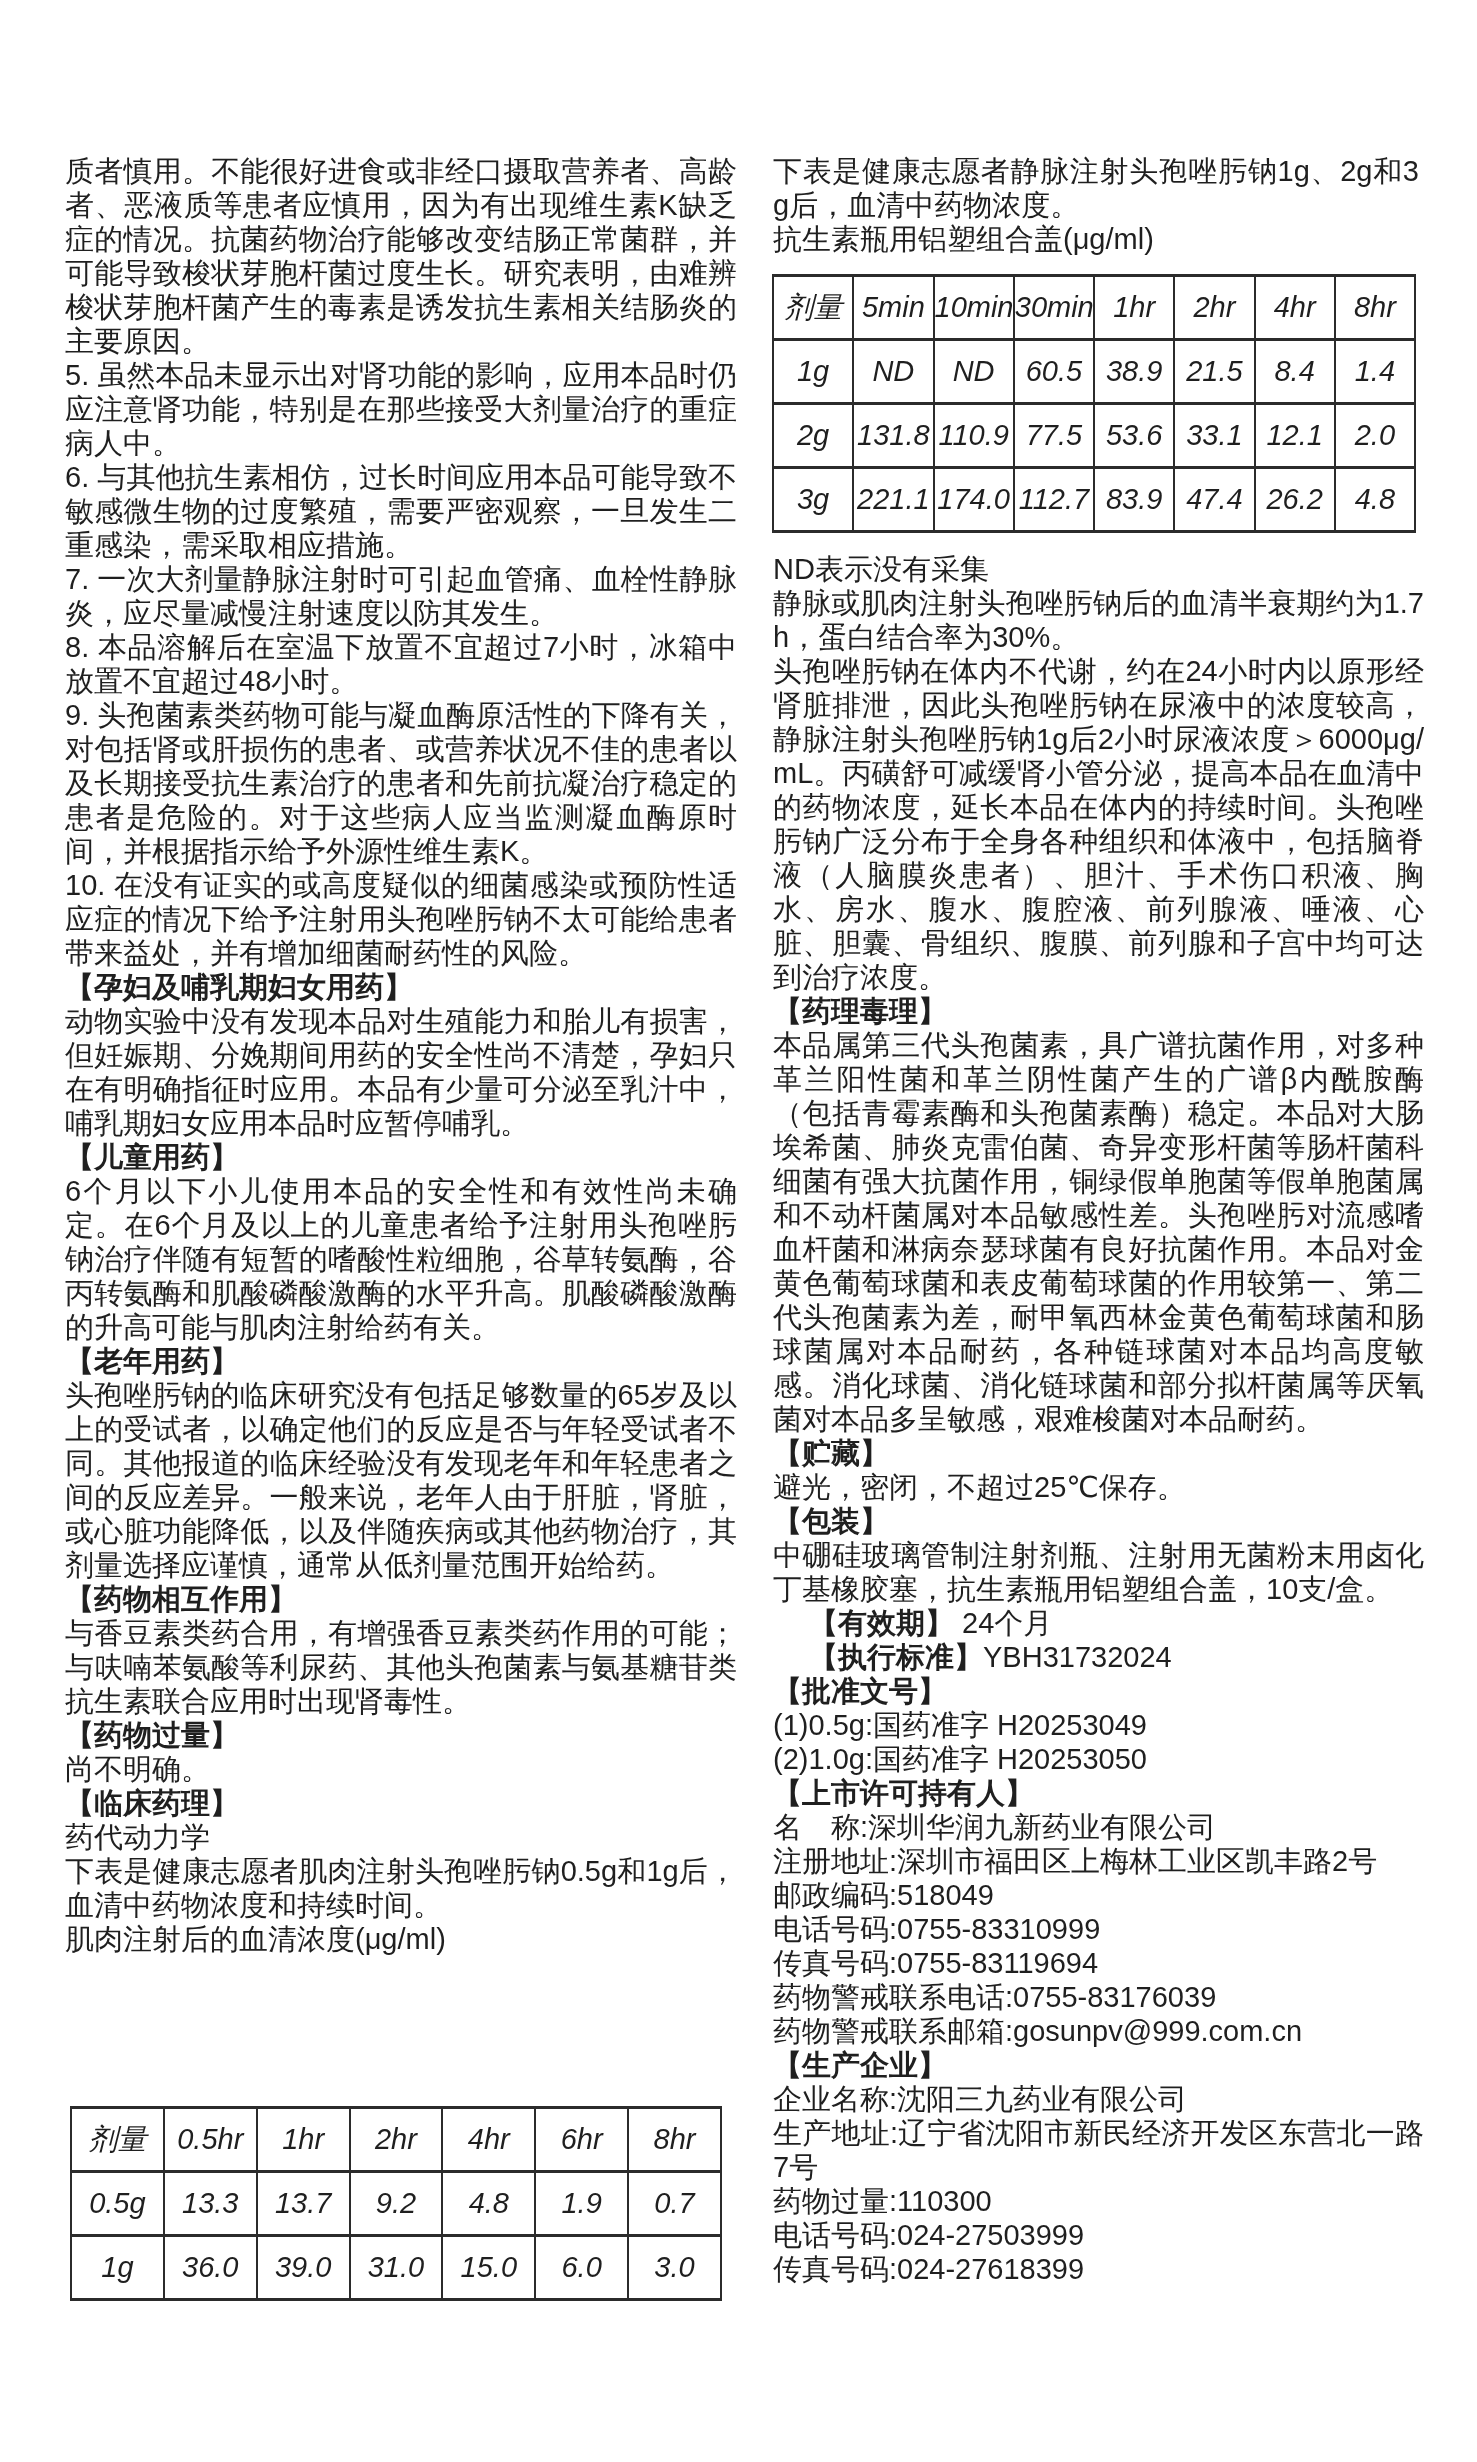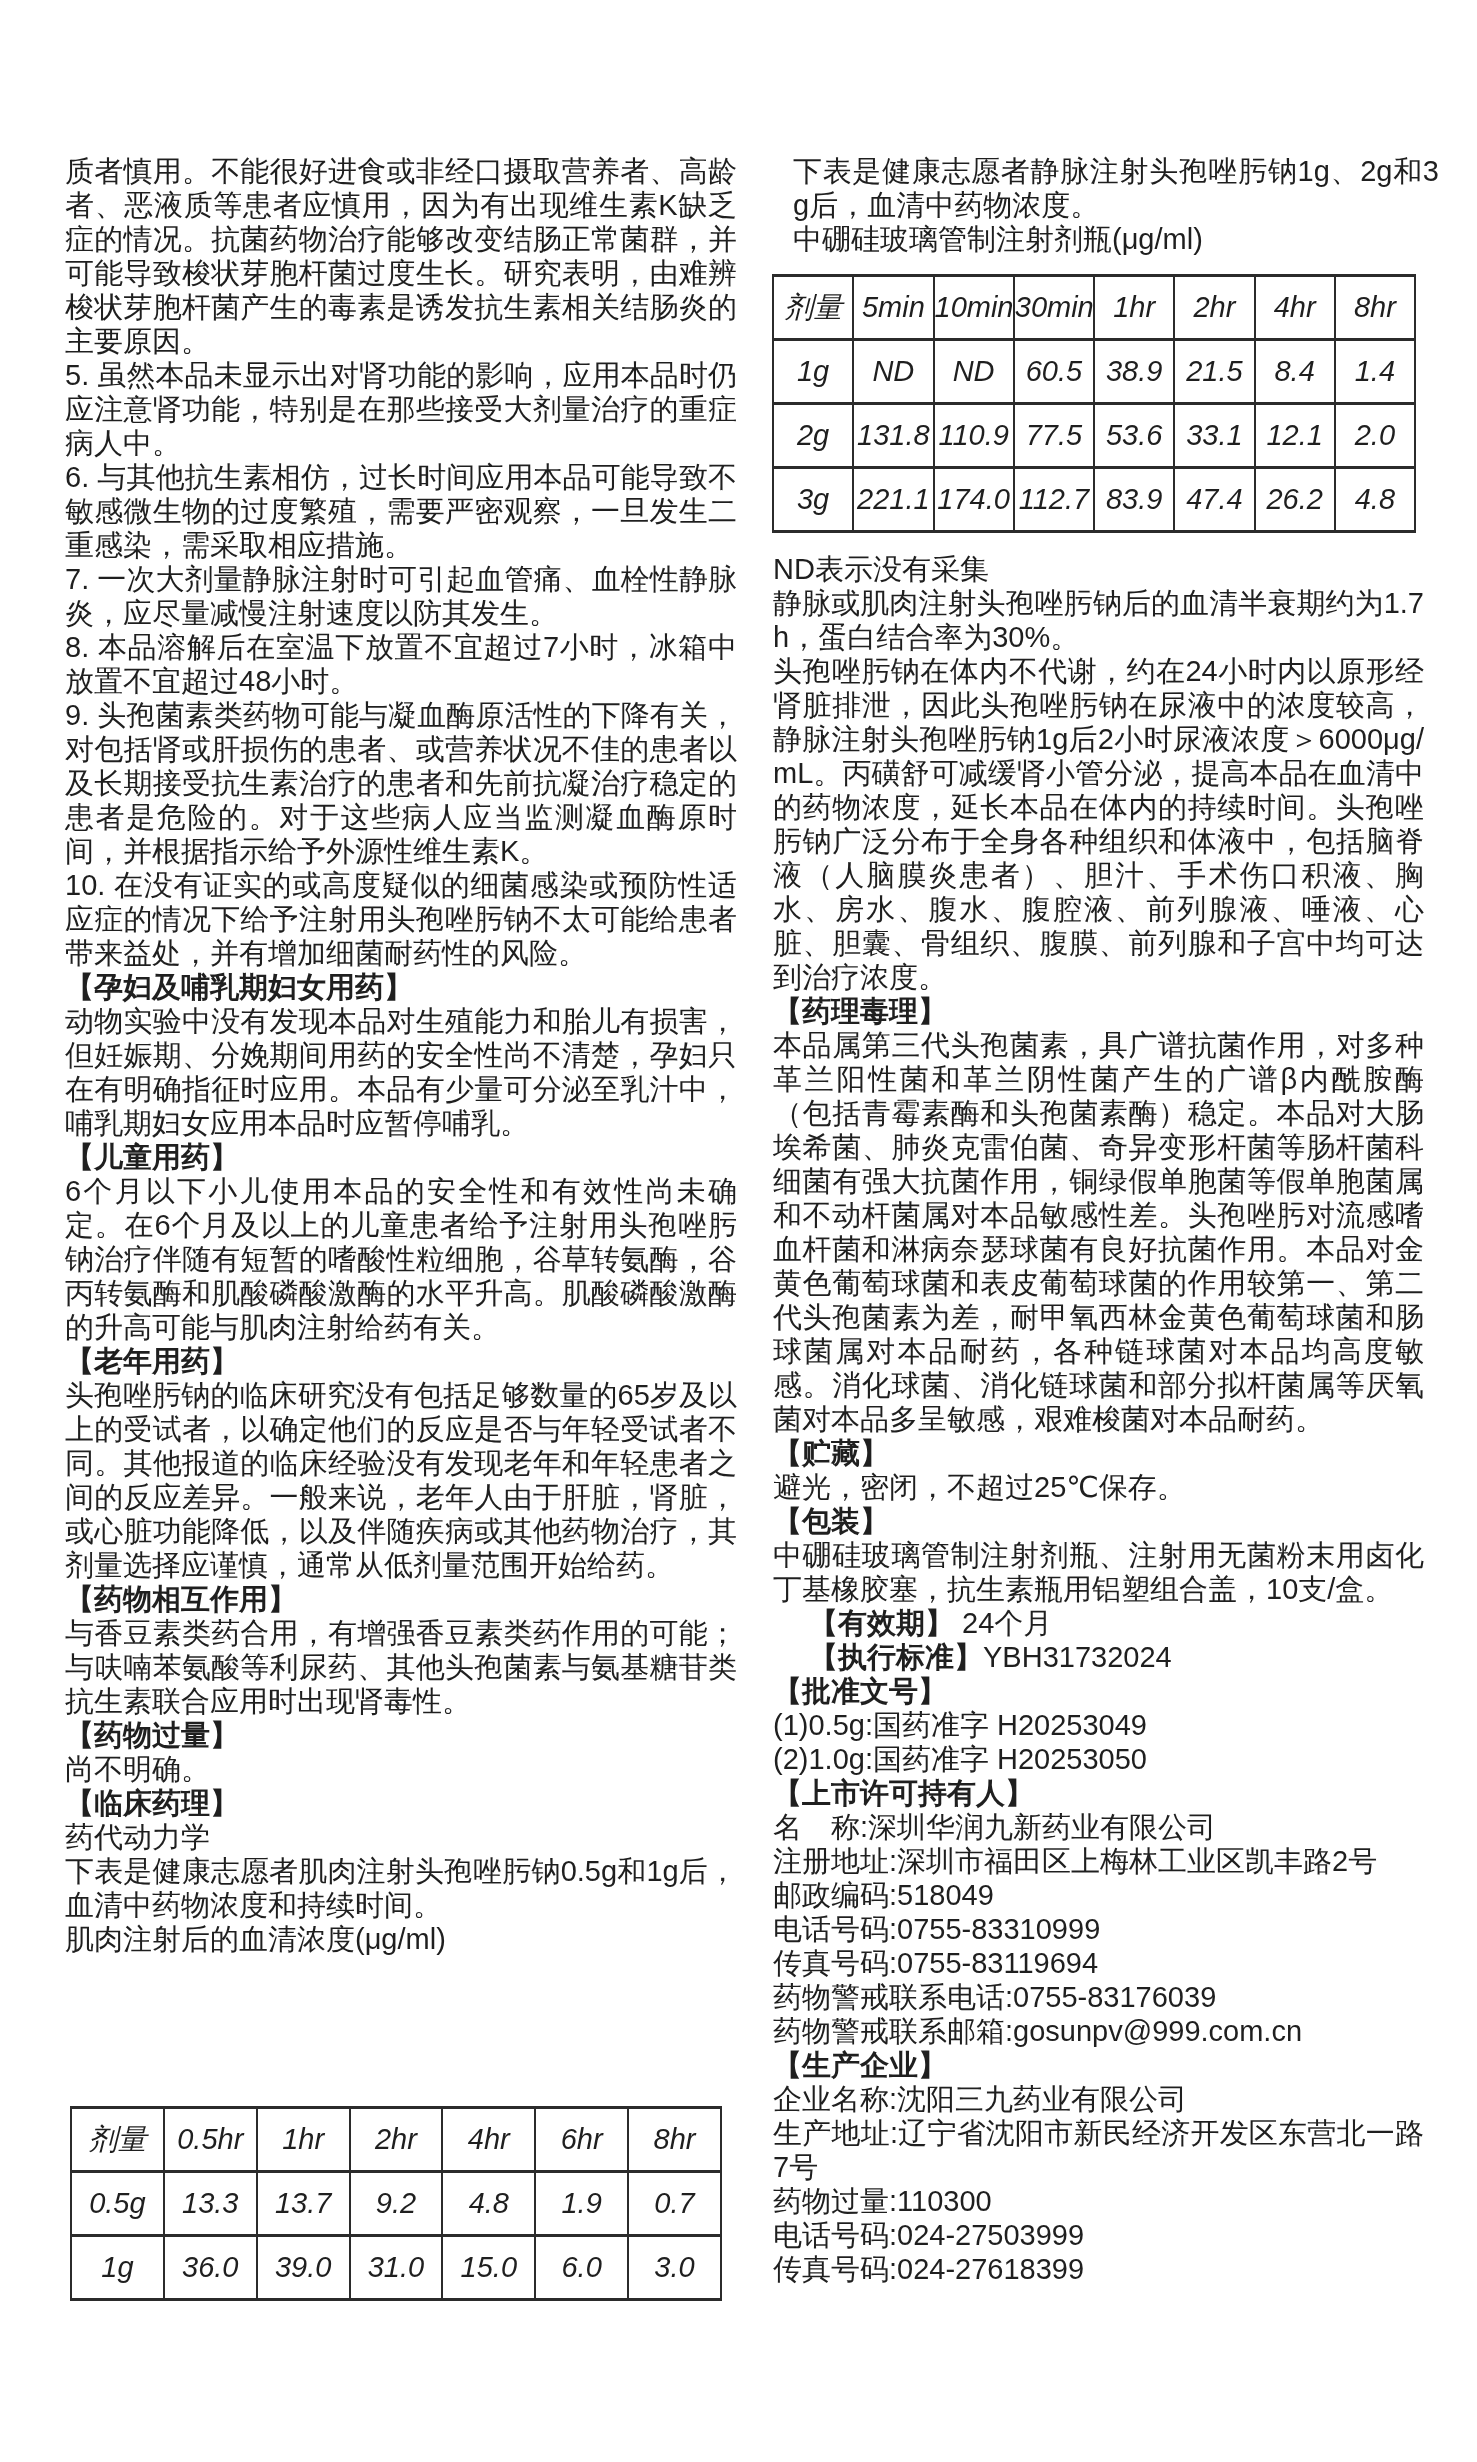--- a/index.html
+++ b/index.html
@@ -8,21 +8,21 @@
     width: 1477px; height: 2462px;
     background: #ffffff;
     font-family: "Liberation Sans", "DejaVu Sans", sans-serif;
     color: #1f1f1f;
     overflow: hidden;
   }
   .page { position: relative; width: 1477px; height: 2462px; background: #ffffff; }
 
   .textcol { position: absolute; }
   .left-text   { left: 65px;  top: 154px; width: 672px; }
-  .right-text-top { left: 773px; top: 154px; width: 646px; margin-left: 20px; }
+  .right-text-top { left: 773px; top: 154px; width: 646px; }
   .right-text-bottom { left: 773px; top: 552px; width: 651px; }
 
   p.line {
     margin: 0; padding: 0;
     font-size: 29px;
     line-height: 34px;
     text-align: justify;
     word-break: break-all;
   }
   p.section { font-weight: 700; }
@@ -73,21 +73,21 @@
       <p class="line body">与香豆素类药合用，有增强香豆素类药作用的可能；与呋喃苯氨酸等利尿药、其他头孢菌素与氨基糖苷类抗生素联合应用时出现肾毒性。</p>
       <p class="line section">【药物过量】</p>
       <p class="line body">尚不明确。</p>
       <p class="line section">【临床药理】</p>
       <p class="line body">药代动力学</p>
       <p class="line body">下表是健康志愿者肌肉注射头孢唑肟钠0.5g和1g后，血清中药物浓度和持续时间。</p>
       <p class="line body">肌肉注射后的血清浓度(μg/ml)</p>
     </div>
   <div class="textcol right-text-top" id="right-text-top">
       <p class="line body">下表是健康志愿者静脉注射头孢唑肟钠1g、2g和3g后，血清中药物浓度。</p>
-      <p class="line body">中硼硅玻璃管制注射剂瓶(μg/ml)</p>
+      <p class="line body">抗生素瓶用铝塑组合盖(μg/ml)</p>
     </div>
   <table class="doc-table" id="iv-table">
       <thead>
         <tr>
           <th>剂量</th>
           <th>5min</th>
           <th>10min</th>
           <th>30min</th>
           <th>1hr</th>
           <th>2hr</th>

